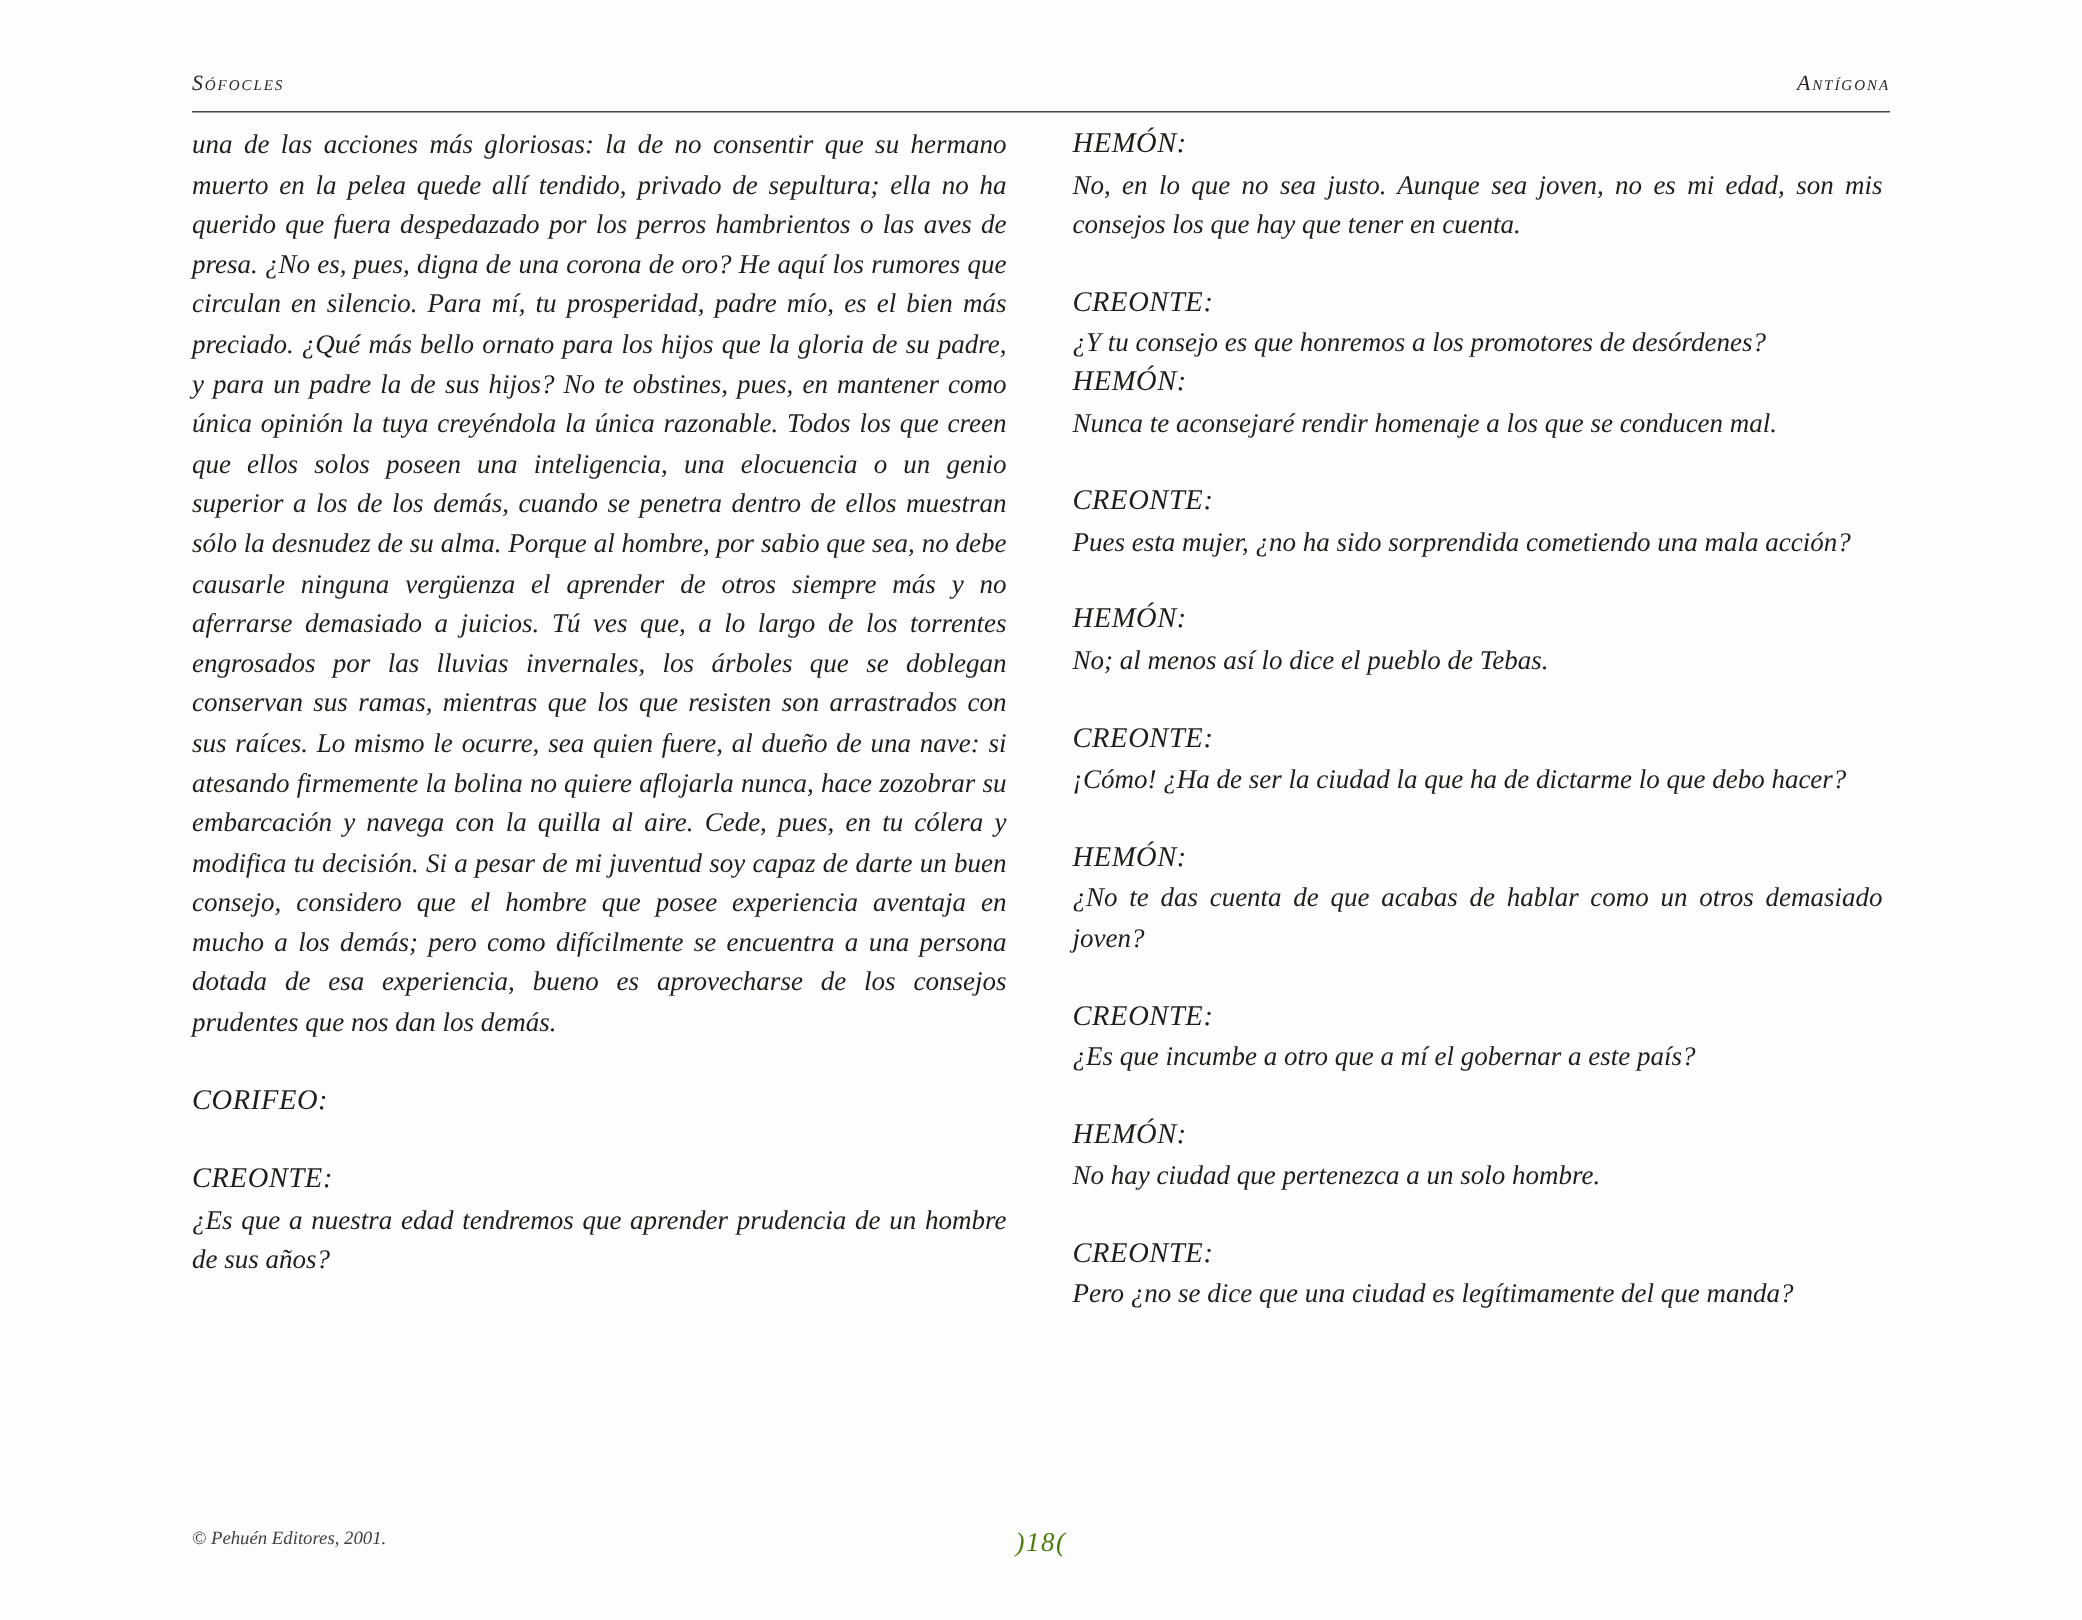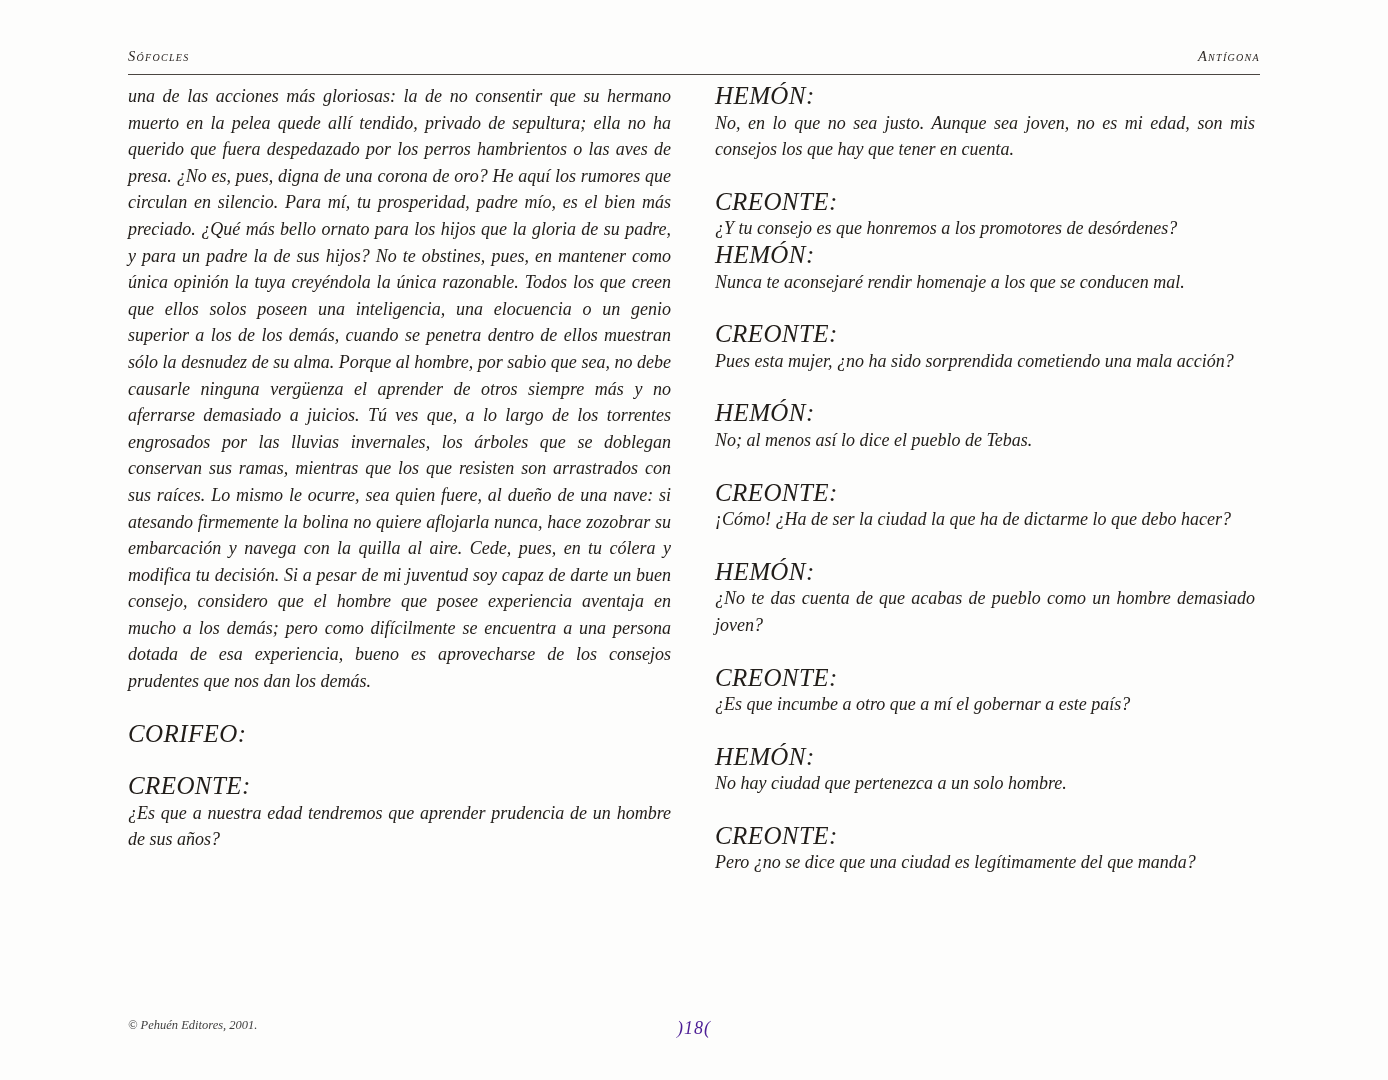--- a/index.html
+++ b/index.html
@@ -36,41 +36,41 @@
     top: 83px; left: 128px;
     width: 1133px;
     display: flex;
     gap: 44px;
   }
   .col { font-size: 18px; line-height: 26.6px; }
   .col-left  { width: 543px; }
   .col-right { width: 540px; }
   .body-text { text-align: justify; }
   .speaker {
-    font-size: 25px;
+    font-size: 19px;
     letter-spacing: 0.4px;
   }
   .block { margin-top: 26px; }
   .block.first { margin-top: 0; }
   .block.tight { margin-top: 0; }
 
   
   .copyright {
     position: absolute;
     left: 128px; top: 1018px;
     font-size: 12.5px;
     color: #404040;
   }
   .page-number {
     position: absolute;
     top: 1018px; left: 50%;
     transform: translateX(-50%);
     font-size: 18px;
     letter-spacing: 1px;
-    color: #4c1d95;
+    color: #4d7c0f;
   }
 </style>
 </head>
 <body>
 
 <div class="page">
 
   <header class="header">
     <span>Sófocles</span>
     <span>Antígona</span>
@@ -119,21 +119,21 @@
         <p class="body-text">No; al menos así lo dice el pueblo de Tebas.</p>
       </div>
 
       <div class="block">
         <div class="speaker">CREONTE:</div>
         <p class="body-text">¡Cómo! ¿Ha de ser la ciudad la que ha de dictarme lo que debo hacer?</p>
       </div>
 
       <div class="block">
         <div class="speaker">HEMÓN:</div>
-        <p class="body-text">¿No te das cuenta de que acabas de pueblo como un hombre demasiado joven?</p>
+        <p class="body-text">¿No te das cuenta de que acabas de hablar como un otros demasiado joven?</p>
       </div>
 
       <div class="block">
         <div class="speaker">CREONTE:</div>
         <p class="body-text">¿Es que incumbe a otro que a mí el gobernar a este país?</p>
       </div>
 
       <div class="block">
         <div class="speaker">HEMÓN:</div>
         <p class="body-text">No hay ciudad que pertenezca a un solo hombre.</p>

